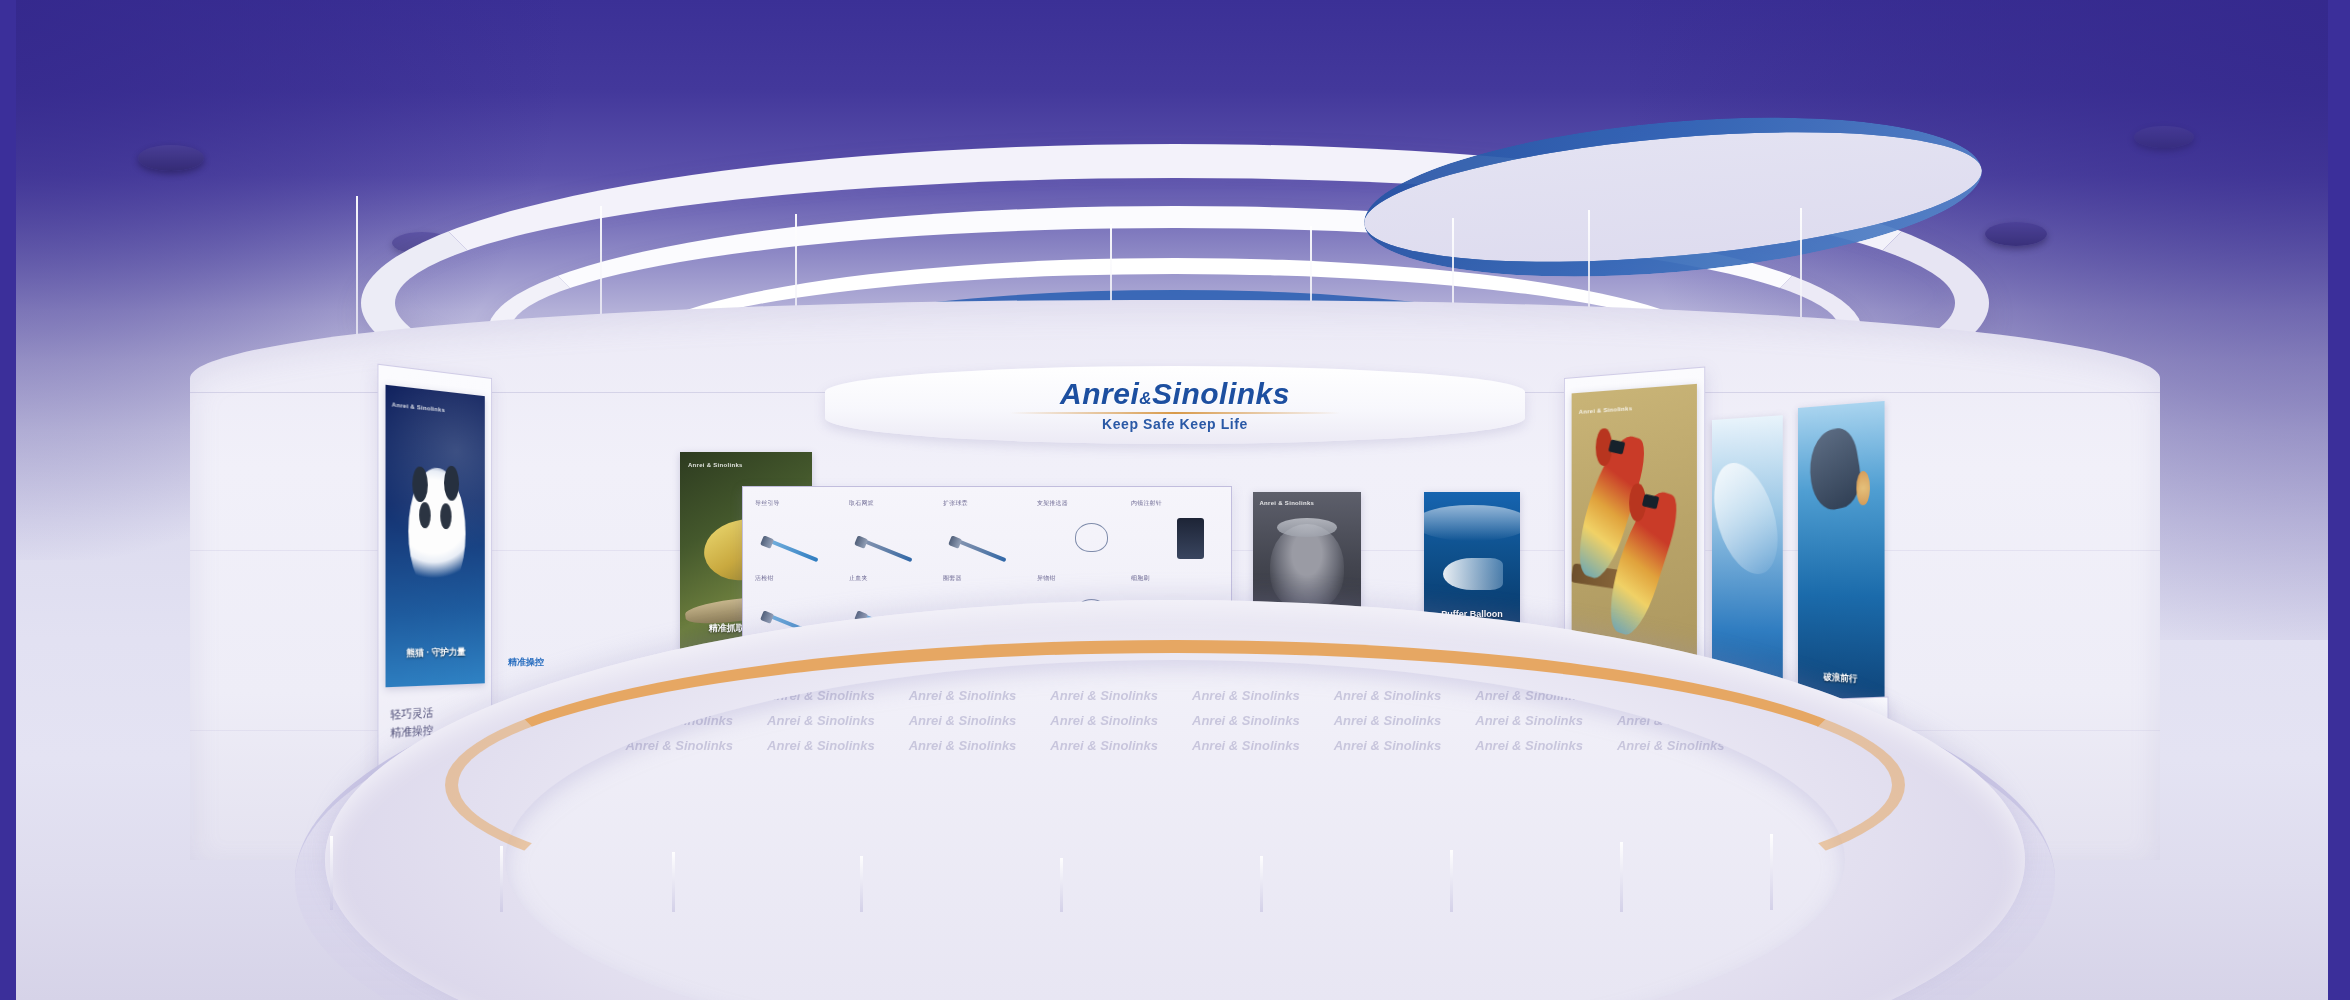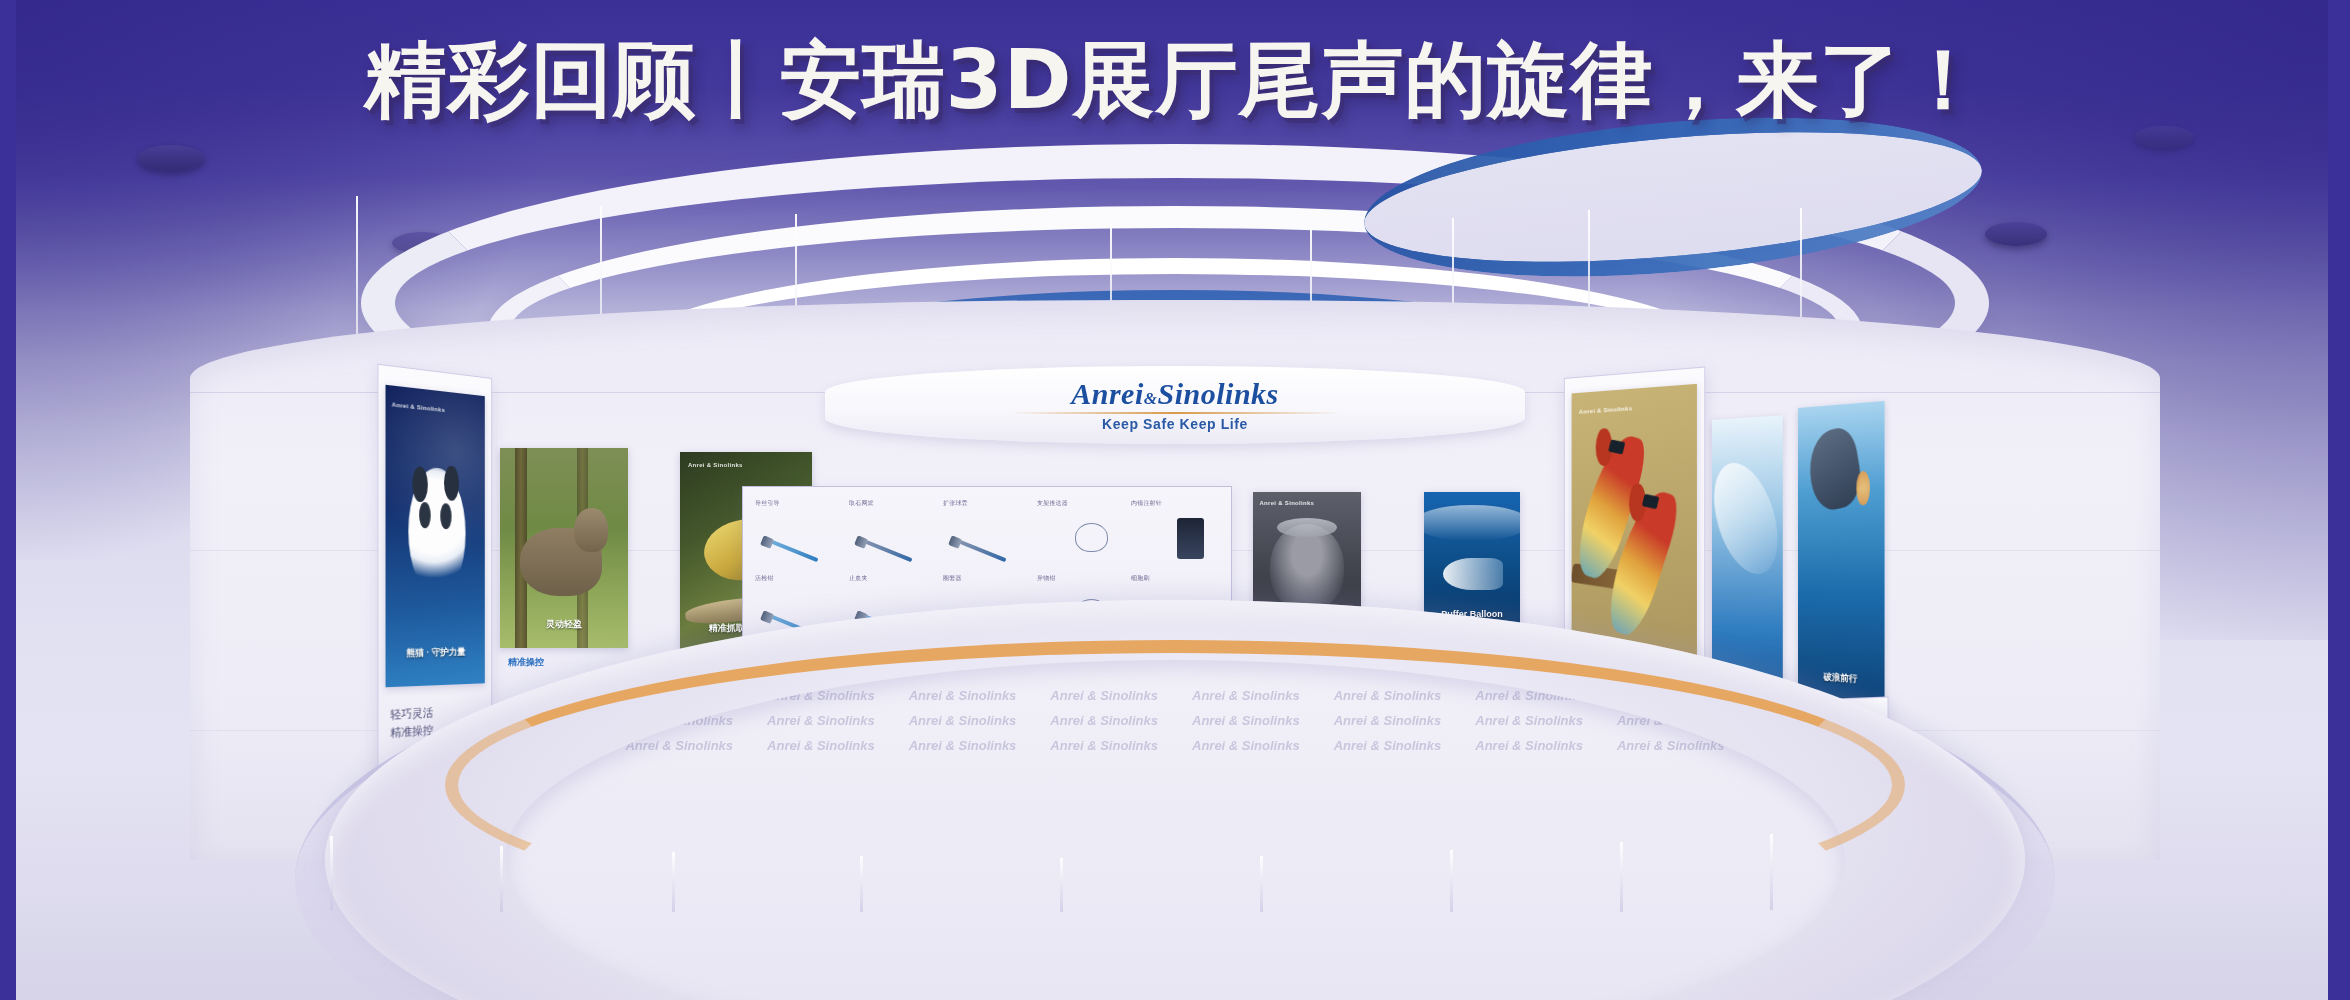--- a/index.html
+++ b/index.html
@@ -117,21 +117,20 @@
     top:366px;width:700px;height:78px;
     background:linear-gradient(180deg,#ffffff 0%,#f7f7fc 58%,#eceaf5 100%);
     border-radius:50%/26px;
     box-shadow:0 4px 12px rgba(120,115,170,.20);
     display:flex;flex-direction:column;align-items:center;justify-content:center;
   }
   .logo-main{
     font-size:30px;font-weight:bold;font-style:italic;
     color:#1d4fa0;letter-spacing:.5px;line-height:1;
     text-shadow:0 1px 0 rgba(255,255,255,.8);
-    font-family:Liberation Serif, serif;
   }
   .logo-main .amp{font-size:17px;font-weight:bold;}
   .logo-rule{width:330px;height:2px;background:linear-gradient(90deg,rgba(220,150,70,0),#d89a4a,rgba(220,150,70,0));margin:3px 0 2px;}
   .logo-tag{font-size:14px;font-weight:bold;color:#2a59a6;letter-spacing:.6px;}
 
   
   .panel{
     position:absolute;
     background:linear-gradient(180deg,#fbfbfe 0%,#f4f3fa 55%,#e9e7f3 100%);
     box-shadow:0 6px 16px rgba(120,112,170,.20);
@@ -358,27 +357,20 @@
     </div>
     <div style="position:absolute;left:10%;top:70%;font-size:11px;color:#4b4a74;line-height:1.5;filter:blur(.45px);">
       <div>轻巧灵活</div>
       <div>精准操控</div>
     </div>
     <div style="position:absolute;left:44%;top:74%;width:48%;height:24%;
                 background:linear-gradient(120deg,rgba(80,92,120,.65),rgba(150,160,185,.25));
                 clip-path:polygon(0 70%,22% 40%,58% 6%,74% 16%,40% 56%,16% 96%);"></div>
   </div>
 
-  <div class="poster art-deer" style="left:500px;top:448px;width:128px;height:200px;">
-    <div class="trunk" style="left:12%;"></div>
-    <div class="trunk" style="left:60%;opacity:.6;"></div>
-    <div class="body"></div>
-    <div class="head"></div>
-    <div class="cap">灵动轻盈</div>
-  </div>
   <div style="position:absolute;left:508px;top:656px;font-size:9px;font-weight:bold;color:#2a6fc0;filter:blur(.4px);">精准操控</div>
   <div style="position:absolute;left:506px;top:690px;width:120px;height:110px;">
     <div style="position:absolute;left:4%;top:8%;width:64%;height:3px;background:linear-gradient(90deg,#8d97ae,#4d6a94);border-radius:2px;"></div>
     <div style="position:absolute;left:66%;top:4%;width:14px;height:14px;border:1.5px solid #7c88a6;border-radius:50%;"></div>
     <div style="position:absolute;left:10%;top:48%;width:52%;height:3px;background:linear-gradient(90deg,#9aa3b8,#5f7ba3);border-radius:2px;transform:rotate(-12deg);"></div>
     <div style="position:absolute;left:8%;top:82%;font-size:9px;color:#55537f;filter:blur(.4px);">安全可靠 高效稳定</div>
   </div>
 
   <div class="poster art-frog" style="left:680px;top:452px;width:132px;height:200px;">
     <div class="brandmark">Anrei &amp; Sinolinks</div>
@@ -609,15 +601,14 @@
   <div class="post" style="left:860px;top:856px;height:56px;"></div>
   <div class="post" style="left:1060px;top:858px;height:54px;"></div>
   <div class="post" style="left:1260px;top:856px;height:56px;"></div>
   <div class="post" style="left:1450px;top:850px;height:62px;"></div>
   <div class="post" style="left:1620px;top:842px;height:70px;"></div>
   <div class="post" style="left:1770px;top:834px;height:76px;"></div>
 
   <div class="edge l"></div>
   <div class="edge r"></div>
 
-  <div class="title">精彩回顾丨安瑞3D展厅尾声的旋律，来了！</div>
 
 </div>
 
 </body></html>

